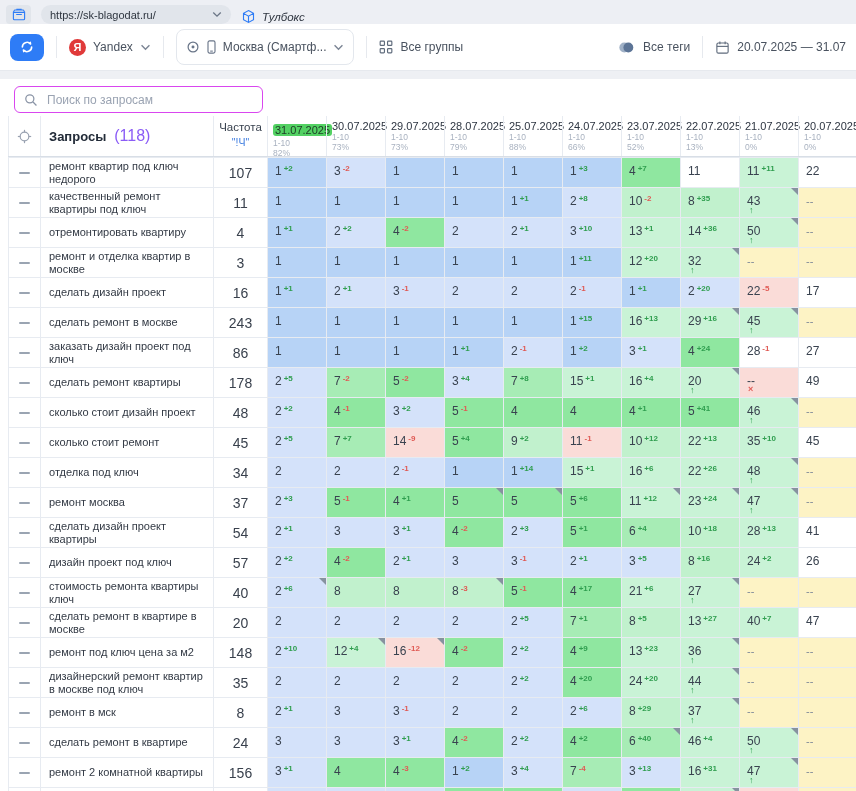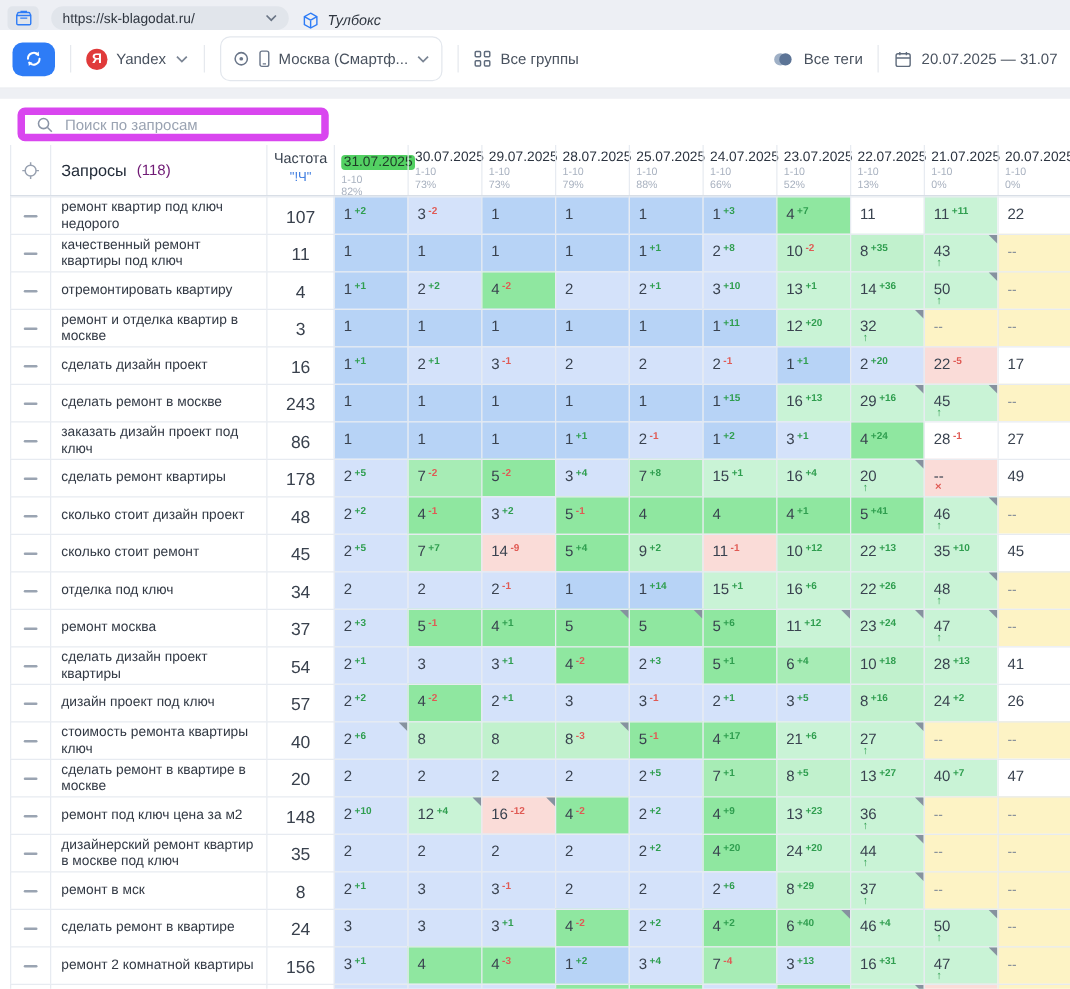--- a/index.html
+++ b/index.html
@@ -14,31 +14,31 @@
   .toolbar{height:46px;background:#fff;border-bottom:1px solid #e6e9ee;display:flex;align-items:center;padding:0 10px;gap:12px;overflow:hidden;}
   .toolbar > *{flex-shrink:0;}
   .btn-refresh{width:34px;height:27px;background:#2e7cf6;border:none;border-radius:8px;display:flex;align-items:center;justify-content:center;cursor:pointer;}
   .vdiv{width:1px;height:22px;background:#e6e9ee;}
   .tb-group{display:flex;align-items:center;gap:7px;font-size:12px;color:#49525f;white-space:nowrap;}
   .ya-badge{width:17px;height:17px;border-radius:50%;background:#e03a3a;color:#fff;font-size:11px;font-weight:bold;display:flex;align-items:center;justify-content:center;}
   .region{border:1px solid #e3e7ed;border-radius:8px;height:30px;padding:17px 9px;box-sizing:border-box;}
   .spacer{flex:1 1 auto;}
   
   .band{height:8px;background:#eef0f4;}
-  .search-wrap{margin:7px 0 0 14px;width:249px;height:27px;border:6px solid #d946ef;border-radius:6px;display:flex;align-items:center;gap:7px;padding:0 9px;box-sizing:border-box;}
+  .search-wrap{margin:7px 0 0 14px;width:249px;height:27px;border:1px solid #d946ef;border-radius:6px;display:flex;align-items:center;gap:7px;padding:0 9px;box-sizing:border-box;}
   .search-wrap input{border:none;outline:none;flex:1;font-size:12px;color:#2f3640;font-family:inherit;background:transparent;}
   .search-wrap input::placeholder{color:#9aa3b2;}
   
   .table{margin-left:8px;margin-top:3px;}
   .thead{display:flex;height:40px;border-bottom:1px solid #d8dee6;}
   .th{box-sizing:border-box;border-left:1px solid #e7ebf1;flex-shrink:0;}
   .th.dash{width:32px;display:flex;align-items:center;justify-content:center;}
   .th.queries{width:173px;display:flex;align-items:center;gap:8px;padding-left:8px;}
-  .q-title{font-size:13px;font-weight:normal;color:#222b38;}
-  .q-count{font-size:12px;color:#701a75;}
+  .q-title{font-size:13px;font-weight:bold;color:#222b38;}
+  .q-count{font-size:16px;color:#8b5cf6;}
   .th.freq{width:54px;text-align:center;padding-top:5px;font-size:11.5px;color:#39424f;}
   .freq-mode{display:block;color:#3f7de0;font-size:10.5px;margin-top:3px;}
   .th.date{width:59px;padding:4px 0 0 5px;}
   .date-label{font-size:11px;color:#2c3440;}
   .date-chip{font-size:11px;color:#1d3a26;background:#53d163;border-radius:3px;padding:0 2px;display:inline-block;}
   .sub{display:block;font-size:8.5px;color:#a9b2c0;line-height:10px;}
   .sub:first-of-type{margin-top:3px;}
   .trow{display:flex;height:30px;}
   .td{box-sizing:border-box;border-left:1px solid #e7ebf1;border-top:1px solid #e7ebf1;position:relative;flex-shrink:0;}
   .td.dash{width:32px;display:flex;align-items:center;justify-content:center;cursor:grab;}

